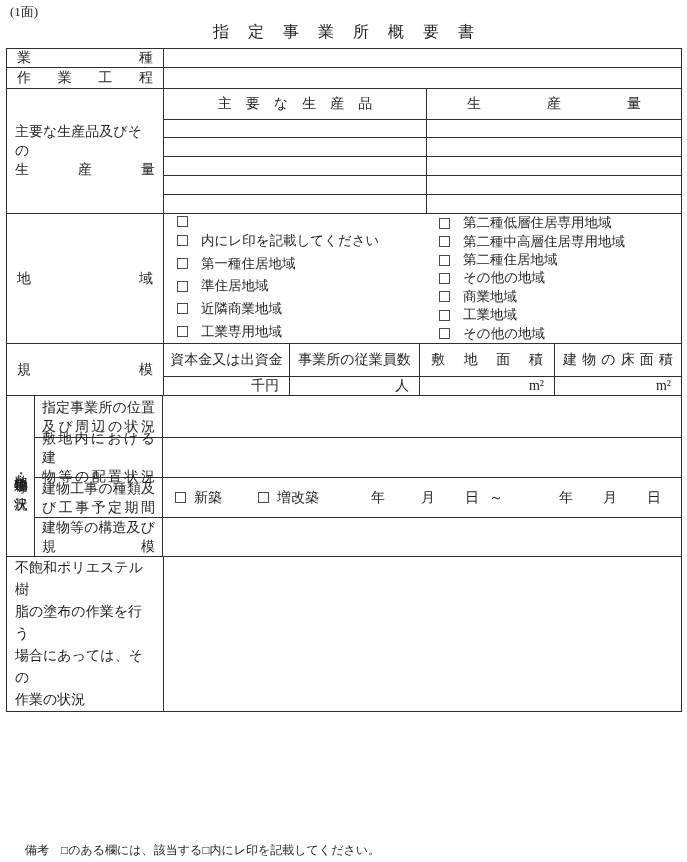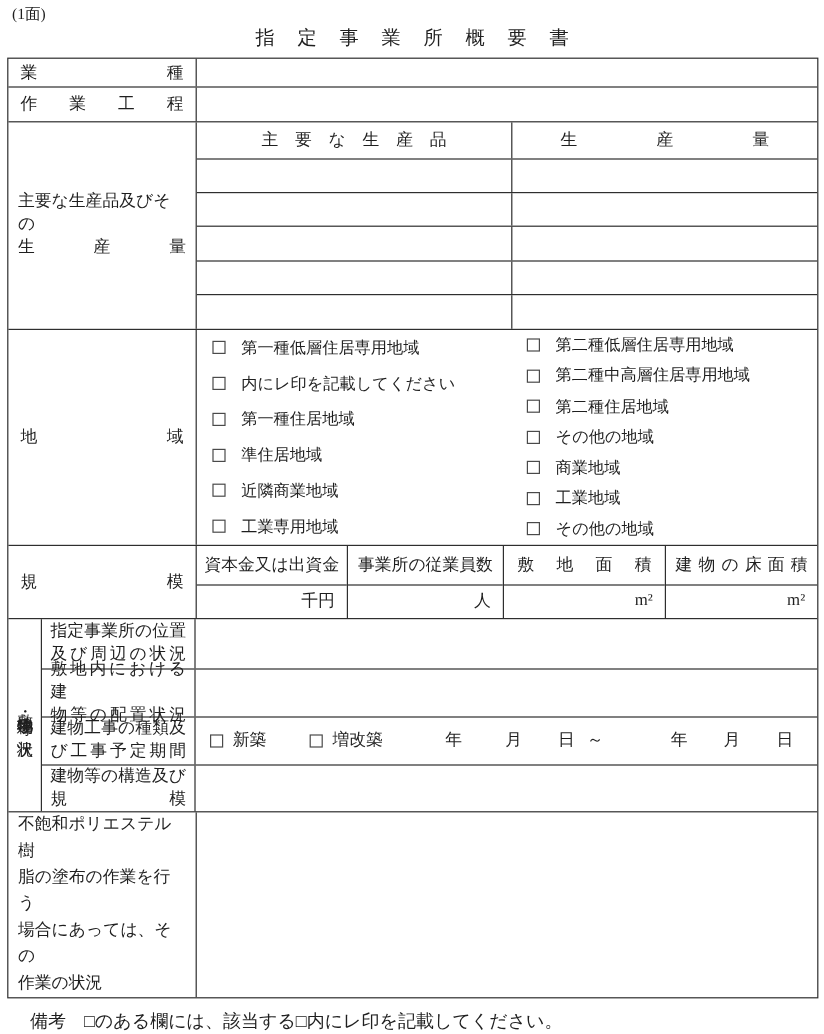--- a/index.html
+++ b/index.html
@@ -11,21 +11,21 @@
   }
   .page { position: relative; width: 687px; height: 862px; overflow: hidden; }
 
   .corner-note { position: absolute; left: 10px; top: 3px; font-size: 13px; }
   .doc-title {
     position: absolute; top: 22px; left: 0; width: 100%;
     text-align: center; font-size: 16px; letter-spacing: 19px; text-indent: 19px;
   }
 
   .ftable {
-    position: absolute; left: 6px; top: 48px; width: 676px; height: 784px;
+    position: absolute; left: 6px; top: 48px; width: 676px; height: 664px;
     border: 1px solid #2e2e2e; display: flex; flex-direction: column;
     font-size: 14px;
   }
   .trow { display: flex; border-bottom: 1px solid #2e2e2e; }
   .trow:last-child { border-bottom: none; }
 
   .lblcol {
     width: 157px; border-right: 1px solid #2e2e2e; flex-shrink: 0;
     display: flex; flex-direction: column; justify-content: center;
     padding: 0 10px;
@@ -93,21 +93,21 @@
 
   .constr-cell { flex: 1; display: flex; align-items: center; padding-left: 12px; }
   .constr-cell .chk-box { margin-right: 8px; }
   .chk2 { margin-left: 36px; }
   .p0 { margin-left: 52px; } .p1 { margin-left: 36px; } .p2 { margin-left: 30px; }
   .p3 { margin-left: 10px; } .p4 { margin-left: 56px; } .p5 { margin-left: 30px; }
   .p6 { margin-left: 30px; }
 
   .resin-lbl { padding: 0 8px; line-height: 22px; }
 
-  .footer-note { position: absolute; left: 25px; top: 842px; font-size: 15px; }
+  .footer-note { position: absolute; left: 25px; top: 842px; font-size: 12px; }
 </style>
 </head>
 <body>
 
 <div class="page">
 
   <div class="corner-note">(1面)</div>
   <div class="doc-title">指定事業所概要書</div>
 
   <div class="ftable">
@@ -162,21 +162,20 @@
     </div>
 
     <div class="trow r-district">
       <div class="lblcol">
         <div class="jtext">地域</div>
       </div>
       <div class="dist-content">
         <div class="dist-colwrap">
           <div class="chk-item">
               <span class="chk-box"></span>
-              <span>第一種低層住居専用地域</span>
             </div>
           <div class="chk-item">
               <span class="chk-box"></span>
               <span>内にレ印を記載してください</span>
             </div>
           <div class="chk-item">
               <span class="chk-box"></span>
               <span>第一種住居地域</span>
             </div>
           <div class="chk-item">

